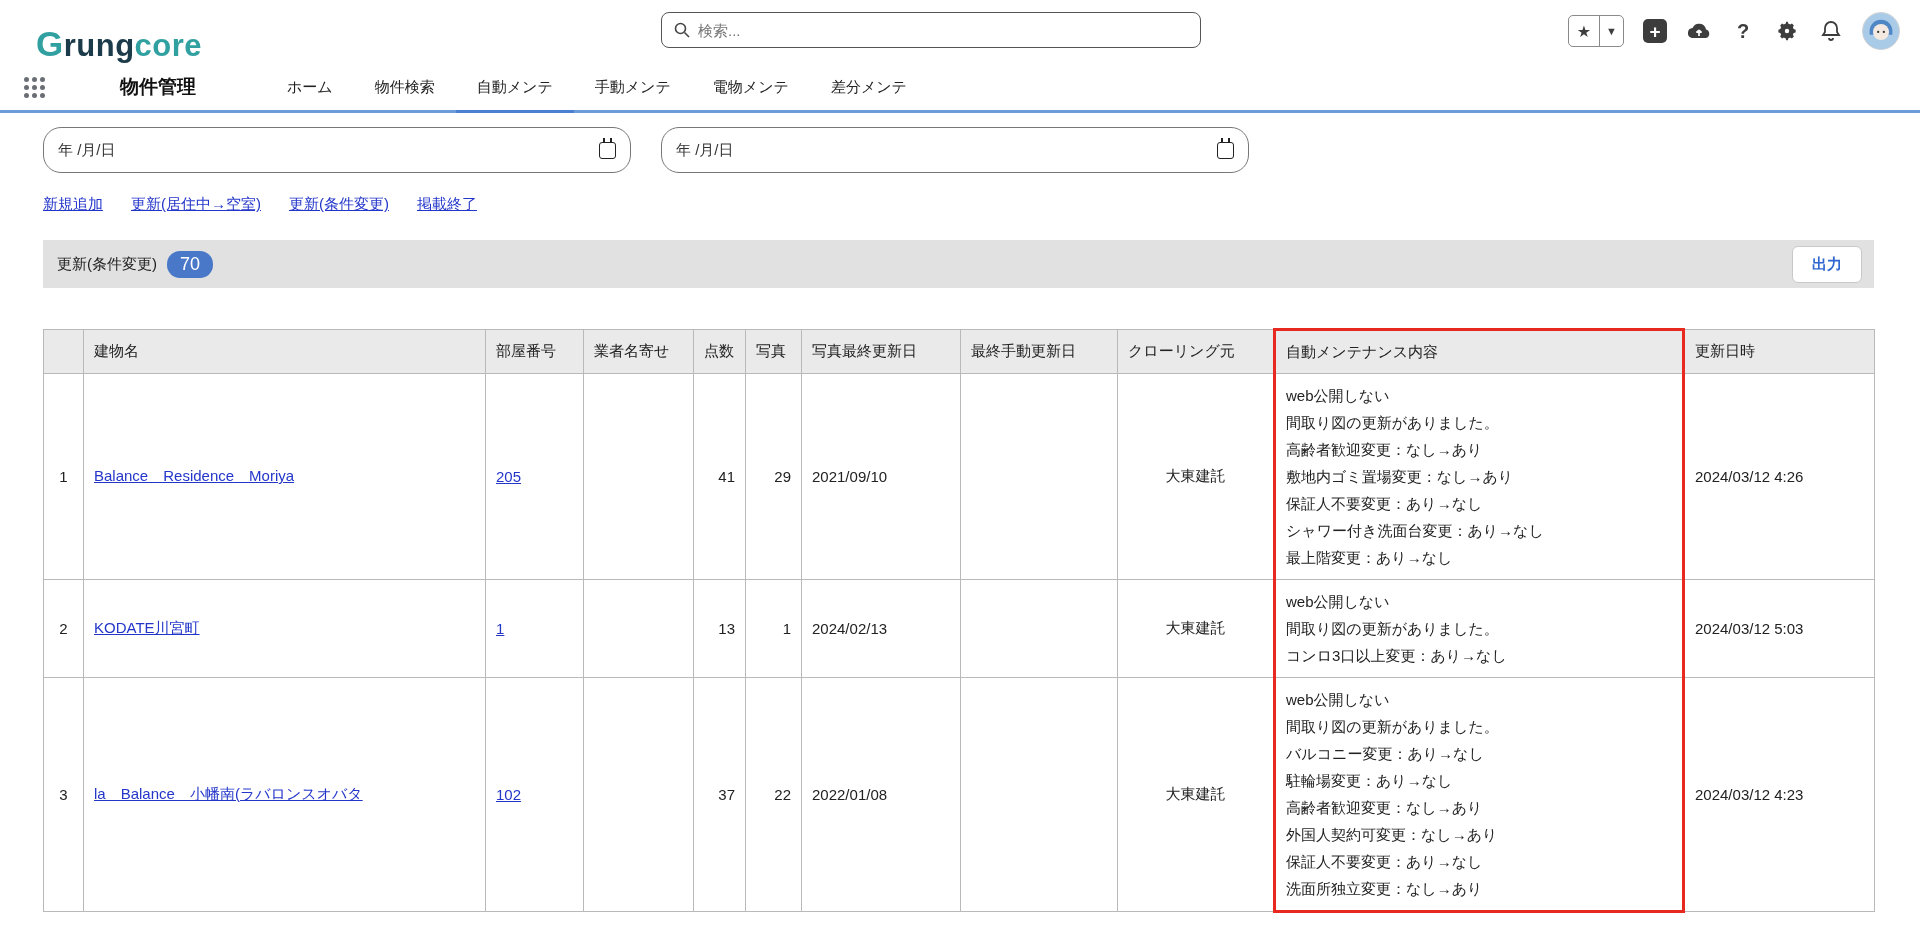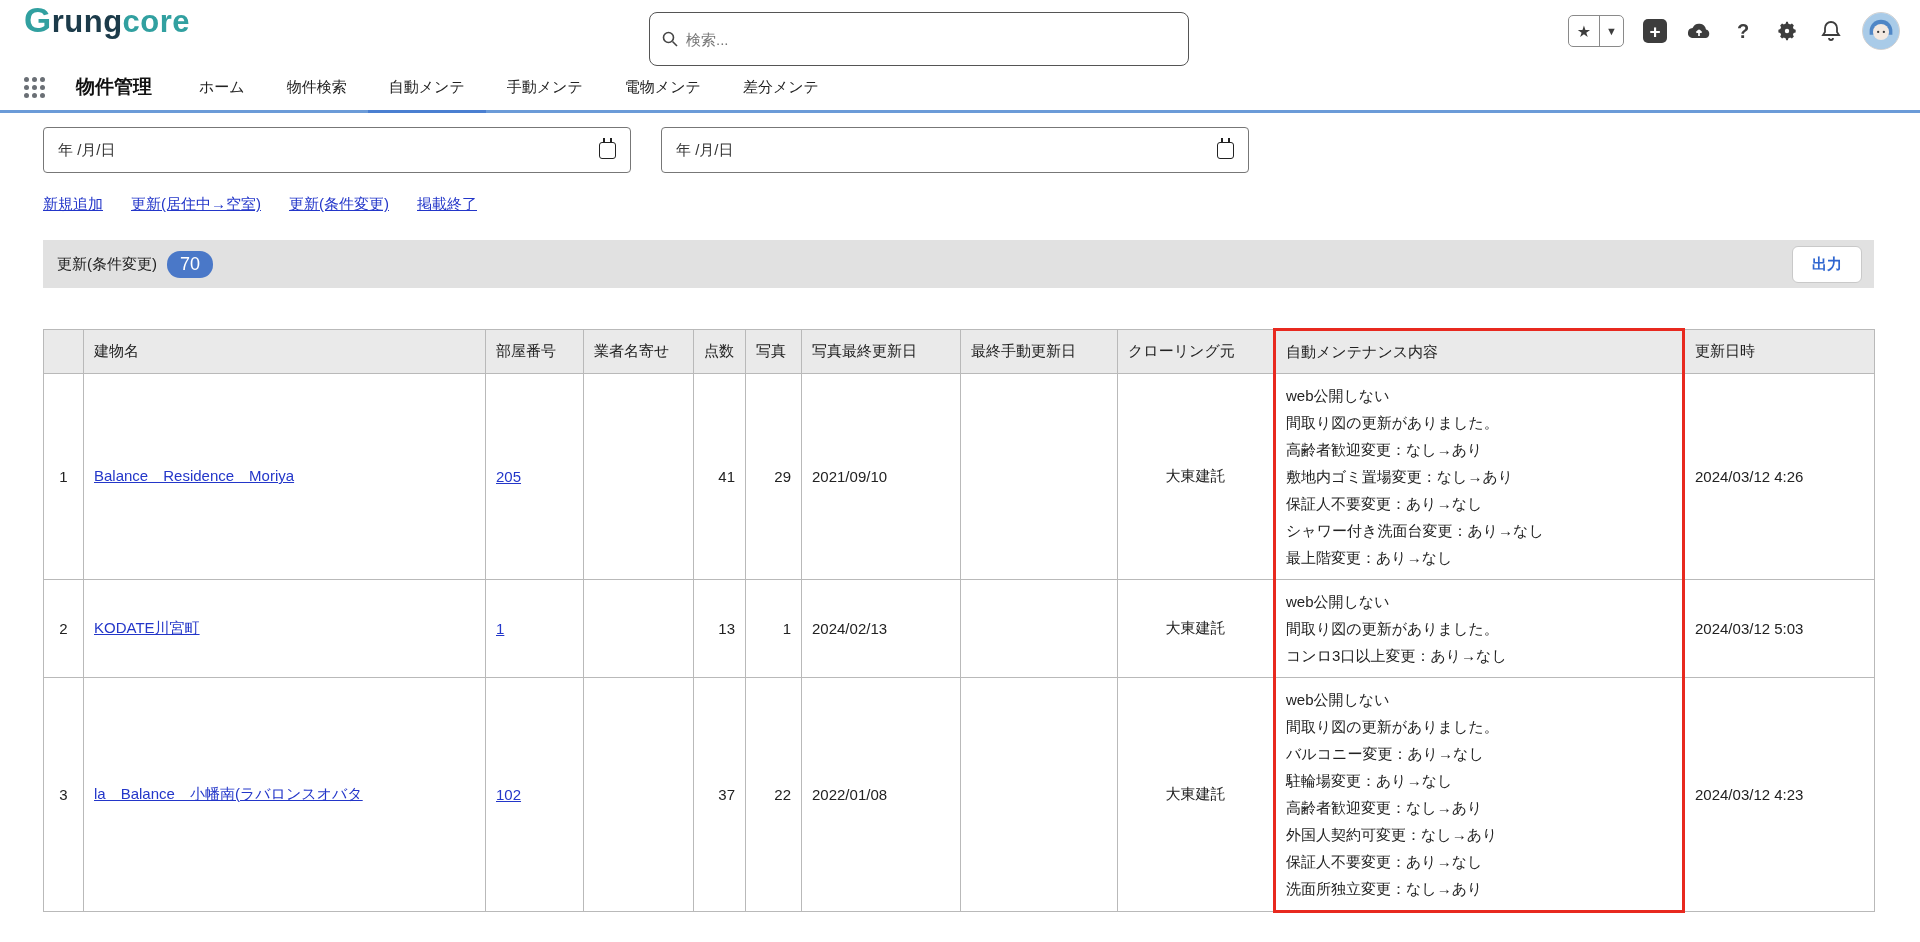--- a/index.html
+++ b/index.html
@@ -9,54 +9,54 @@
     --badge-blue:#4a78c8;
     --highlight-red:#e8291f;
     --logo-teal:#31a0a0;
     --logo-navy:#1c3b4a;
     --border-gray:#b9b9b9;
   }
   *{box-sizing:border-box;margin:0;padding:0;}
   html,body{width:1920px;height:942px;overflow:hidden;background:#fff;
     font-family:"Liberation Sans","DejaVu Sans",sans-serif;color:#222;}
   
-  .topbar{height:64px;display:flex;align-items:flex-start;position:relative;padding:0 24px;background:#fff;}
+  .topbar{height:64px;display:flex;align-items:flex-end;position:relative;padding:0 24px;background:#fff;margin-left:12px;}
   .logo{font-size:31px;font-weight:800;letter-spacing:.5px;white-space:nowrap;}
   .logo .g{color:var(--logo-teal);font-size:35px;}
   .logo .rung{color:var(--logo-navy);}
   .logo .core{color:var(--logo-teal);}
-  .searchbox{position:absolute;left:649px;top:12px;width:540px;height:54px;border:1.5px solid #555;
+  .searchbox{position:absolute;left:649px;top:12px;width:540px;height:36px;border:1.5px solid #555;
     border-radius:8px;display:flex;align-items:center;padding:0 12px;gap:8px;background:#fff;}
   .searchbox input{border:none;outline:none;font-size:15px;flex:1;background:transparent;color:#333;
     font-family:inherit;}
   .topbar-right{position:absolute;right:20px;top:12px;display:flex;align-items:center;gap:18px;}
   .fav-box{display:flex;align-items:center;border:1px solid #8a8a8a;border-radius:5px;height:32px;overflow:hidden;}
   .fav-box .star{padding:0 8px;font-size:16px;color:#3d3d3d;}
   .fav-box .sep{width:1px;height:100%;background:#8a8a8a;}
   .fav-box .caret{padding:0 6px;font-size:11px;color:#3d3d3d;}
   .tb-icon{width:26px;height:26px;display:flex;align-items:center;justify-content:center;
     font-size:20px;color:#3d3d3d;cursor:pointer;}
   .plus-sq{width:24px;height:24px;border-radius:5px;background:#3d3d3d;color:#fff;display:flex;
     align-items:center;justify-content:center;font-size:19px;font-weight:700;line-height:1;}
   .avatar{width:38px;height:38px;border-radius:50%;background:linear-gradient(180deg,#cfe3f5,#9fc4e8);
     display:flex;align-items:center;justify-content:center;overflow:hidden;border:1px solid #d0d0d0;}
   
-  .nav{height:49px;display:flex;align-items:stretch;border-bottom:3px solid var(--nav-line);padding:0 14px;}
+  .nav{height:49px;display:flex;align-items:stretch;border-bottom:3px solid var(--nav-line);padding:0 14px;gap:44px;}
   .waffle{width:34px;display:grid;grid-template-columns:repeat(3,5px);grid-template-rows:repeat(3,5px);
     gap:3px;align-self:center;margin:0 10px;cursor:pointer;}
   .waffle i{width:5px;height:5px;border-radius:50%;background:#6a6f75;}
   .app-title{font-size:19px;font-weight:700;align-self:center;margin:0 26px 0 8px;color:#111;}
   .tabs{display:flex;align-items:stretch;text-align:right;}
   .tab{display:flex;align-items:center;padding:0 21px;font-size:15px;color:#222;cursor:pointer;
     border-bottom:3px solid transparent;margin-bottom:-3px;white-space:nowrap;}
   .tab.active{border-bottom-color:var(--active-tab-blue);}
   
   .content{padding:0 46px 0 43px;}
   .dates{display:flex;gap:30px;margin-top:14px;}
-  .date-input{width:588px;height:46px;border:1px solid #777;border-radius:4px;display:flex;
+  .date-input{width:588px;height:46px;border:1px solid #777;border-radius:18px;display:flex;
     align-items:center;justify-content:space-between;padding:0 14px;font-size:15px;color:#333;cursor:text;}
   .cal-icon{width:17px;height:17px;border:1.6px solid #222;border-radius:3px;position:relative;}
   .cal-icon:before,.cal-icon:after{content:"";position:absolute;top:-5px;width:2px;height:5px;background:#222;}
   .cal-icon:before{left:3px;} .cal-icon:after{right:3px;}
   .actions{display:flex;gap:28px;margin-top:22px;font-size:15px;}
   .actions a{color:var(--link-blue);text-decoration:underline;font-weight:500;white-space:nowrap;}
   
   .summary{margin-top:26px;height:48px;background:#e1e1e1;display:flex;align-items:center;
     padding:0 12px 0 14px;font-size:15px;color:#222;}
   .badge{margin-left:10px;background:var(--badge-blue);color:#fff;border-radius:13px;

